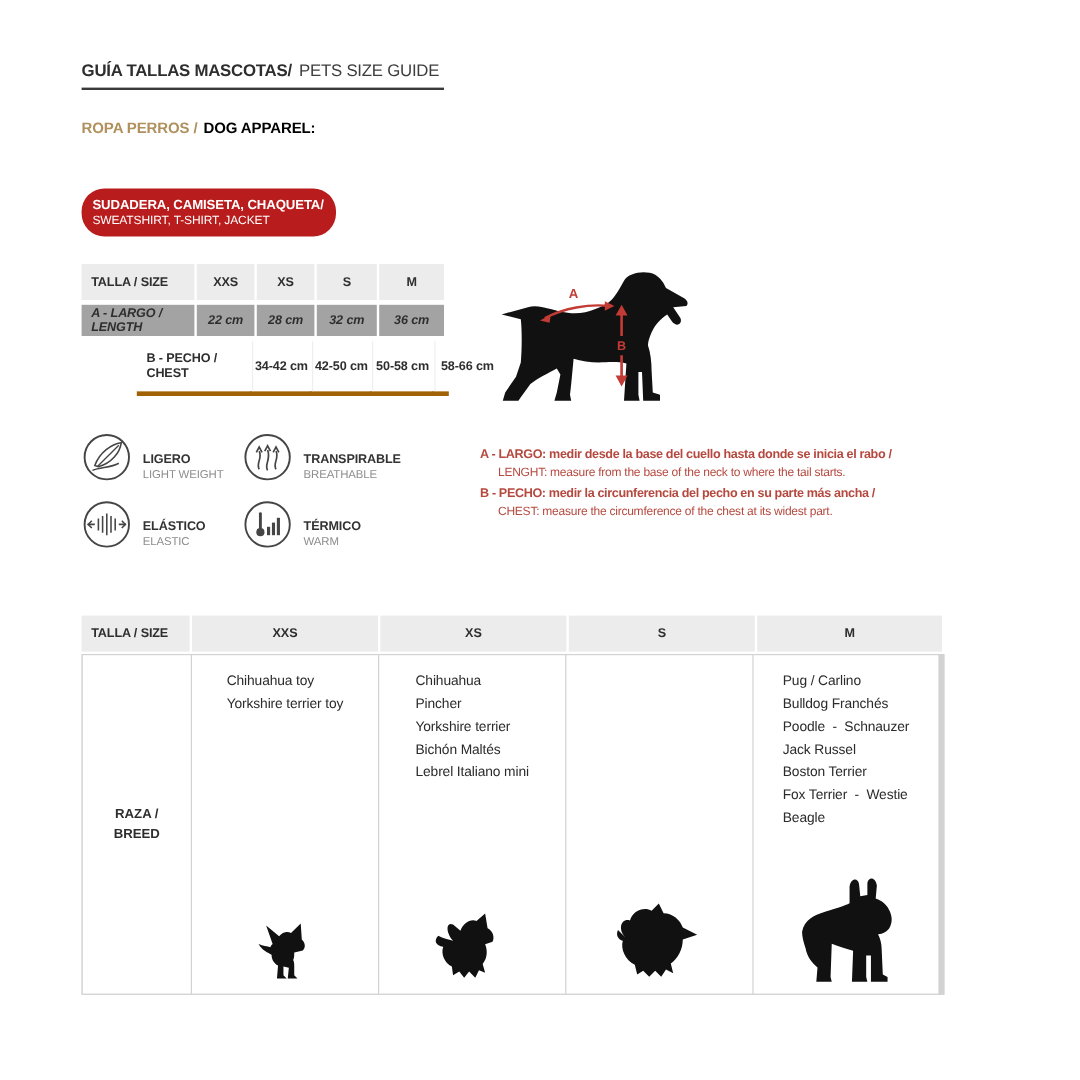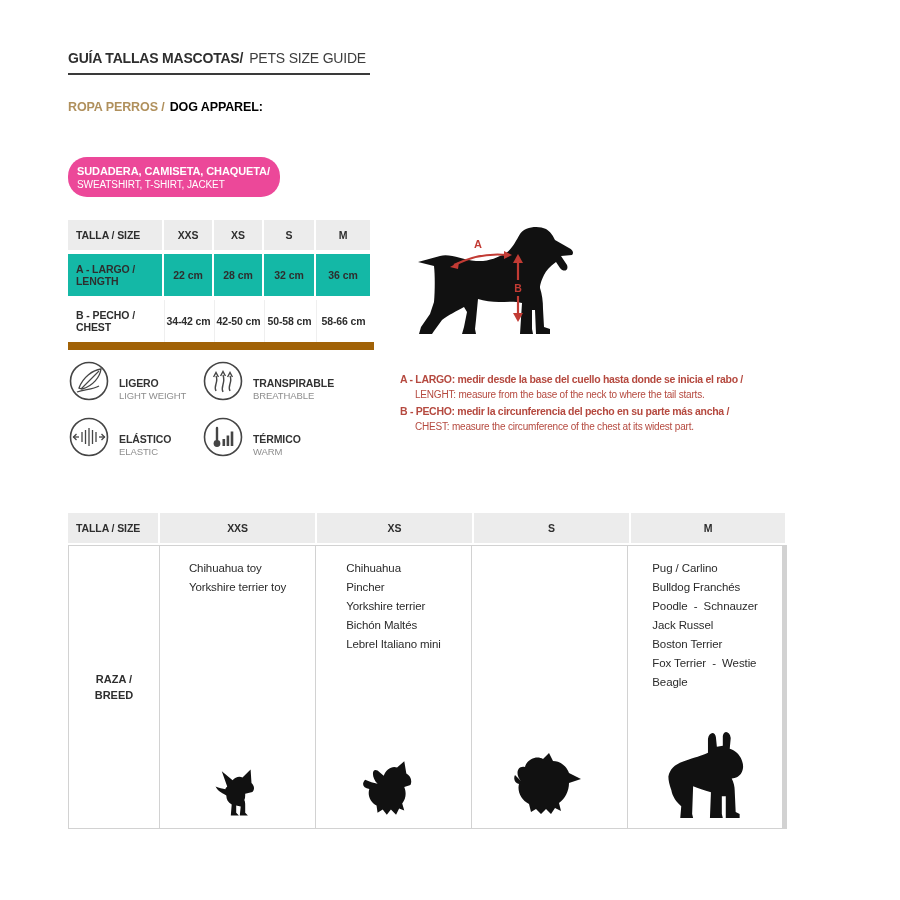--- a/index.html
+++ b/index.html
@@ -20,40 +20,40 @@
   }
   #title .t-en { font-weight:500; margin-left:6px; color:#3d3d3d; }
   #subtitle {
     left:68px; top:100px; font-size:12.5px; font-weight:bold;
     letter-spacing:-0.1px; color:#b0905c; white-space:nowrap;
   }
   #subtitle .s-en { color:#000000; margin-left:5px; font-weight:bold; }
 
   
   #banner {
-    left:68px; top:157px; background:#ec4899; color:#ffffff;
+    left:68px; top:157px; background:#b91c1c; color:#ffffff;
     padding:7px 10px 6px 9px; width:fit-content; line-height:1.3;
     letter-spacing:-0.1px;
     border-radius:19px;
   }
   #banner .b1 { font-size:11px; font-weight:bold; }
   #banner .b2 { font-size:10px; font-weight:normal; }
 
   
   #size-table { left:68px; top:220px; width:306px; }
   .st-row { display:grid; grid-template-columns:94px 48px 48px 50px 54px; column-gap:2px; margin-bottom:4px; }
   .st-row:last-child { margin-bottom:0; }
   .st-cell {
     display:flex; align-items:center; justify-content:center;
     font-size:10.5px; font-weight:bold; letter-spacing:-0.1px; color:#2e2e2e;
   }
   .st-cell.lbl { justify-content:flex-start; padding-left:8px; }
   .st-head .st-cell { height:30px; background:#ececec; }
-  .st-a .st-cell { height:42px; background:#14b8a6; }
-  .st-b { border-bottom:8px solid #a16207; }
+  .st-a .st-cell { height:26px; background:#a3a3a3;font-style:italic; }
+  .st-b { border-bottom:4px solid #a16207;margin-left:46px; }
   .st-b .st-cell { height:42px; background:#ffffff; border-left:1px solid #efefef; }
   .st-b .st-cell.lbl { border-left:none; }
 
   
   #dog-diagram { left:408px; top:222px; width:178px; height:120px; }
 
   
   #features {
     left:68px; top:360px; display:grid;
     grid-template-columns:134px 200px; row-gap:14px;

